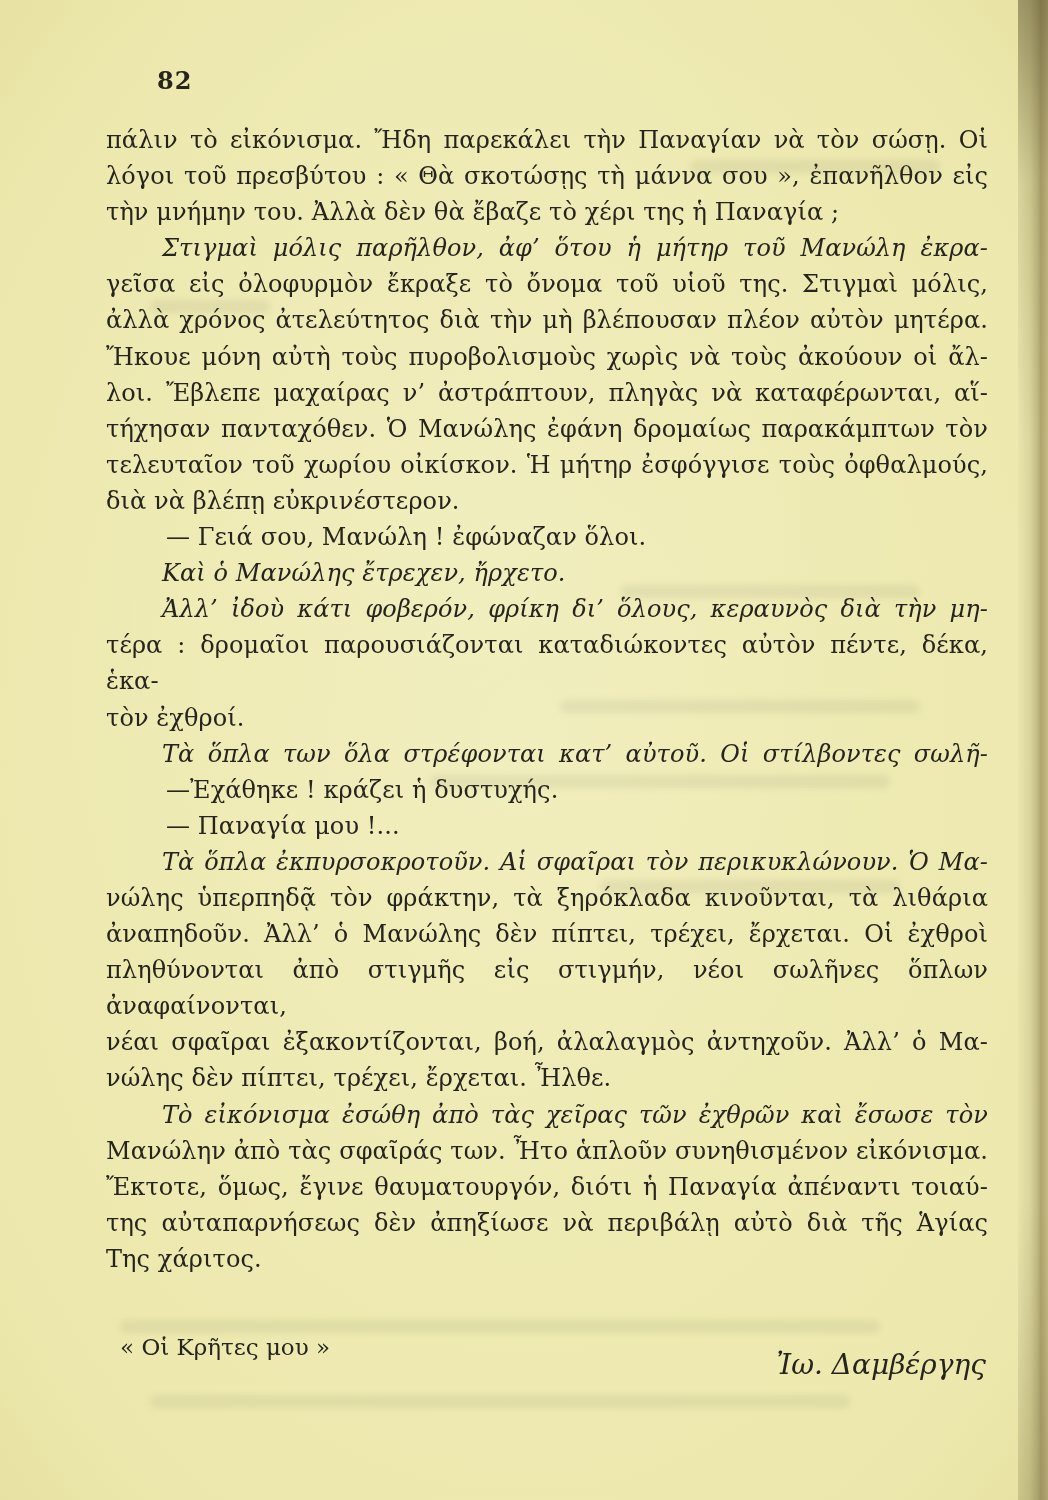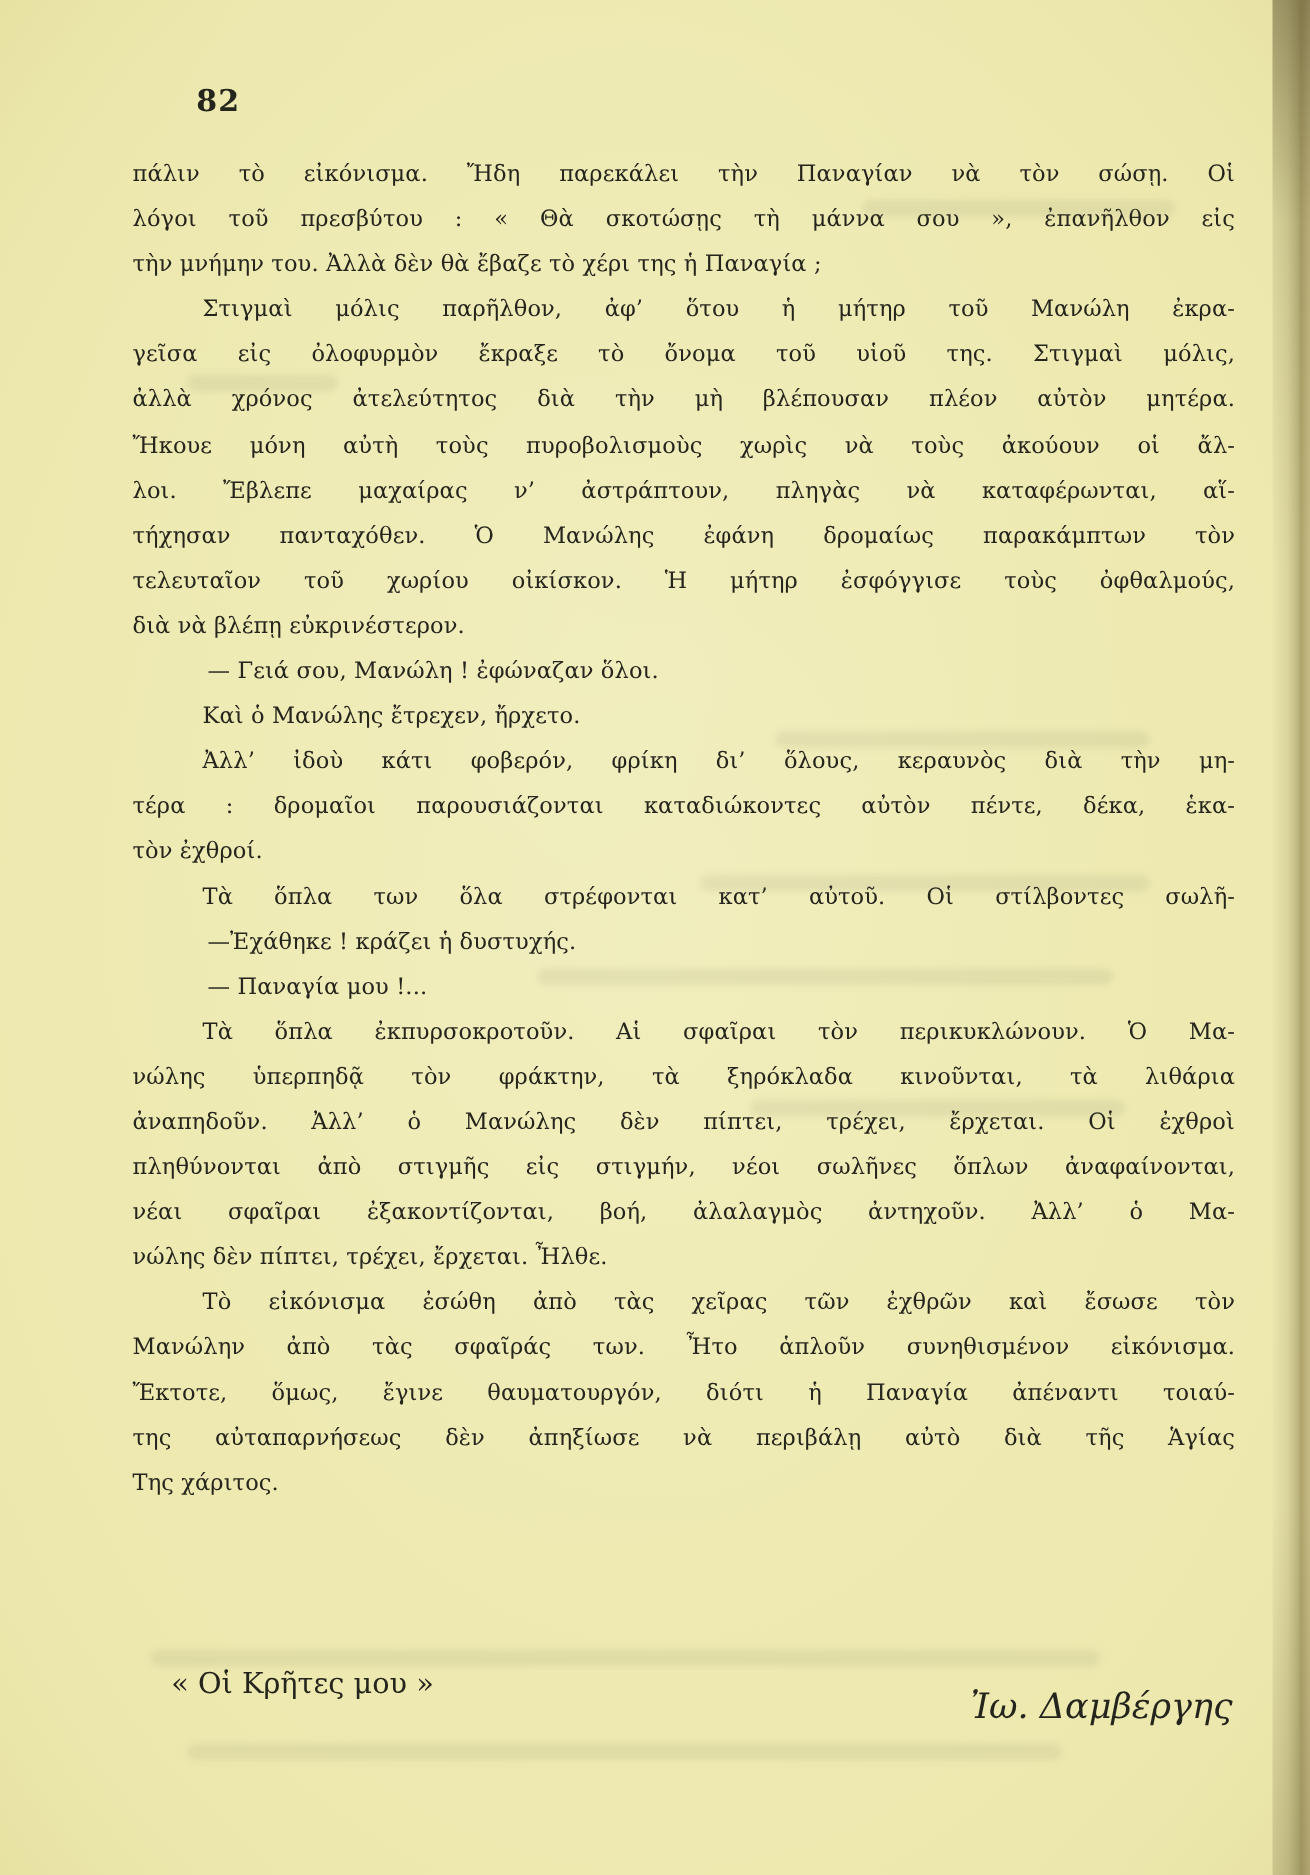--- a/index.html
+++ b/index.html
@@ -25,34 +25,34 @@
     top: 66px;
     font-size: 24px;
     font-weight: bold;
     letter-spacing: 1px;
   }
   .text-block {
     position: absolute;
     left: 106px;
     top: 122px;
     width: 882px;
-    font-size: 18px;
+    font-size: 24px;
     line-height: 36.1px;
     letter-spacing: 0.1px;
   }
   .line { white-space: normal; }
   .line.j {
     text-align: justify;
     text-align-last: justify;
   }
-  .line.ind-para  { text-indent: 56px; }
+  .line.ind-para  { text-indent: 56px; font-style: italic; }
   .line.ind-dialog{ text-indent: 60px; }
   .footer-source {
     position: absolute;
-    left: 137px;
+    left: 120px;
     top: 1334px;
     font-size: 23px;
   }
   .footer-author {
     position: absolute;
     right: 62px;
     top: 1348px;
     font-size: 28px;
     font-style: italic;
   }

